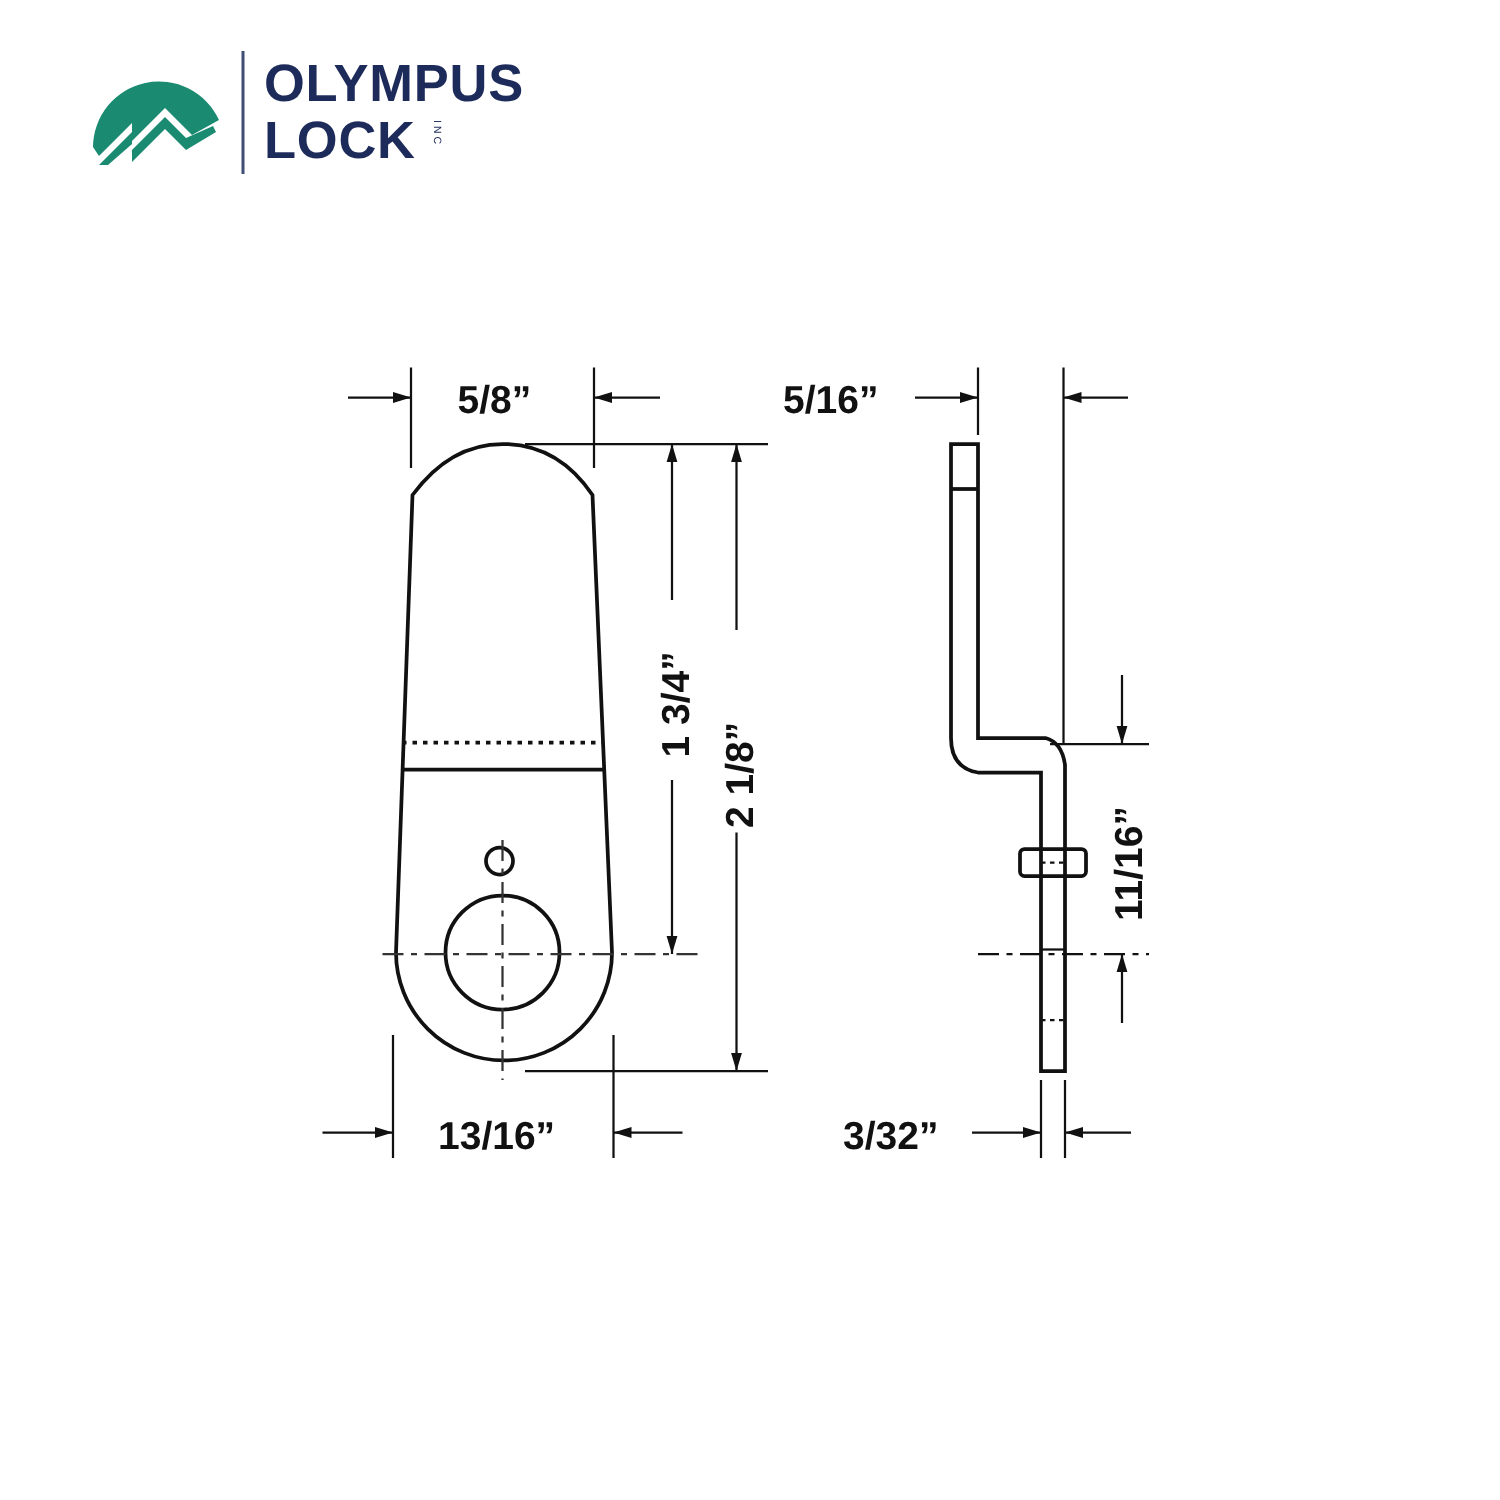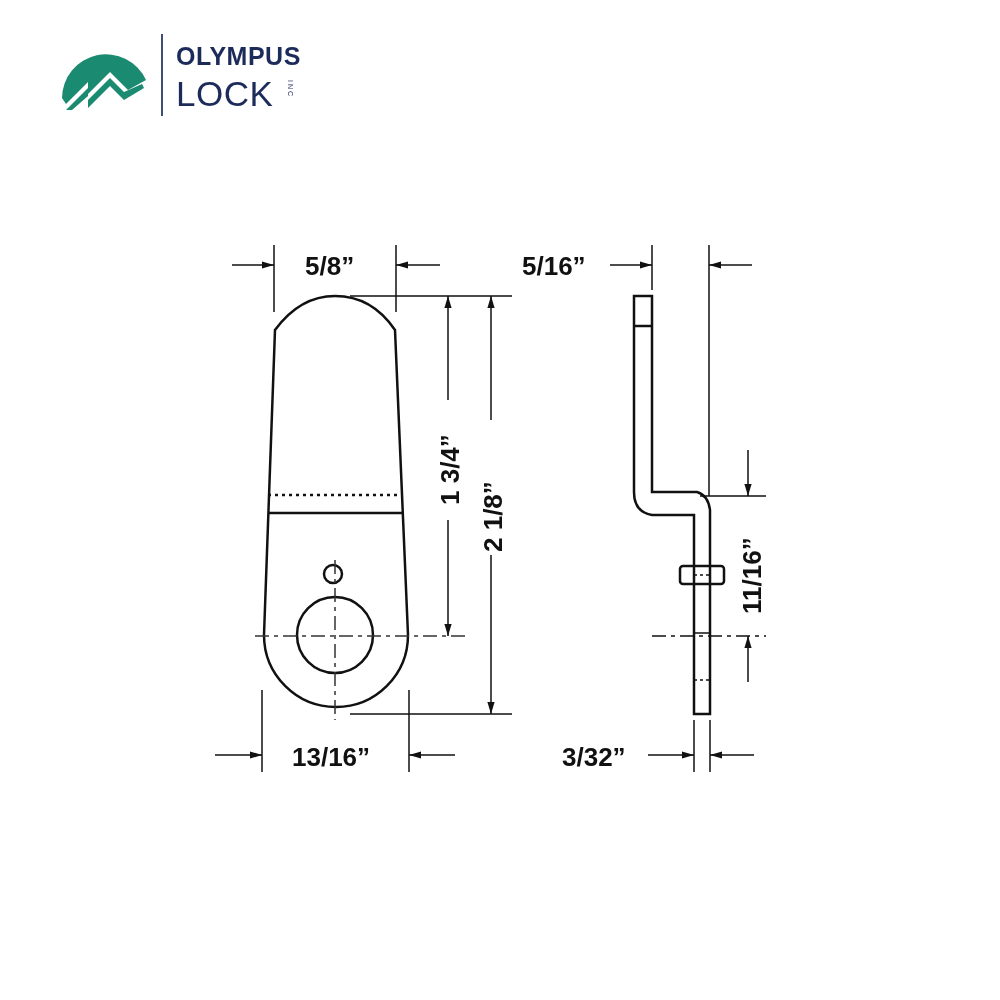--- a/index.html
+++ b/index.html
@@ -1,23 +1,23 @@
 <!DOCTYPE html>
 <html><head>
   <meta charset="utf-8">
   <style>
     html, body { margin: 0; padding: 0; background: #ffffff; }
     body { width: 1000px; height: 1000px; position: relative; overflow: hidden;
            font-family: "Liberation Sans", sans-serif; }
     .logo { position: absolute; left: 58px; top: 34px; width: 310px; height: 90px; }
     .logo-mark { position: absolute; left: 0; top: 4px; width: 92px; height: 72px; }
     .logo-divider { position: absolute; left: 103px; top: 0; width: 2px; height: 82px; background: #1f2f5c; opacity: .85; }
-    .logo-word1 { position: absolute; left: 118px; top: 2px; font-size: 25px; font-weight: 700;
+    .logo-word1 { position: absolute; left: 118px; top: 2px; font-size: 35px; font-weight: 700;
                   color: #1d2b5b; letter-spacing: .5px; line-height: 40px; }
-    .logo-word2 { position: absolute; left: 118px; top: 40px; font-size: 35px; font-weight: 400;
+    .logo-word2 { position: absolute; left: 118px; top: 40px; font-size: 35px; font-weight: 700;
                   color: #1d2b5b; letter-spacing: .5px; line-height: 40px; }
     .logo-inc { position: absolute; left: 229px; top: 46px; font-size: 7px; color: #1d2b5b;
                 writing-mode: vertical-rl; letter-spacing: 2px; }
     .drawing { position: absolute; left: 0; top: 0; width: 1000px; height: 1000px; }
     .dim-text { font-family: "Liberation Sans", sans-serif; font-weight: 700; font-size: 26px; fill: #111; }
   </style>
 </head>
 <body>
 
 <div class="logo">

